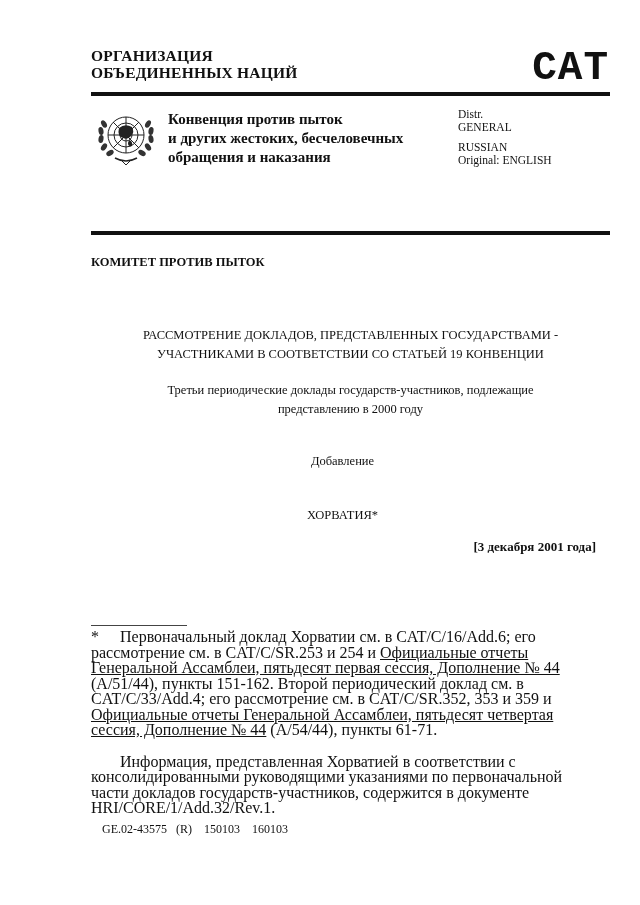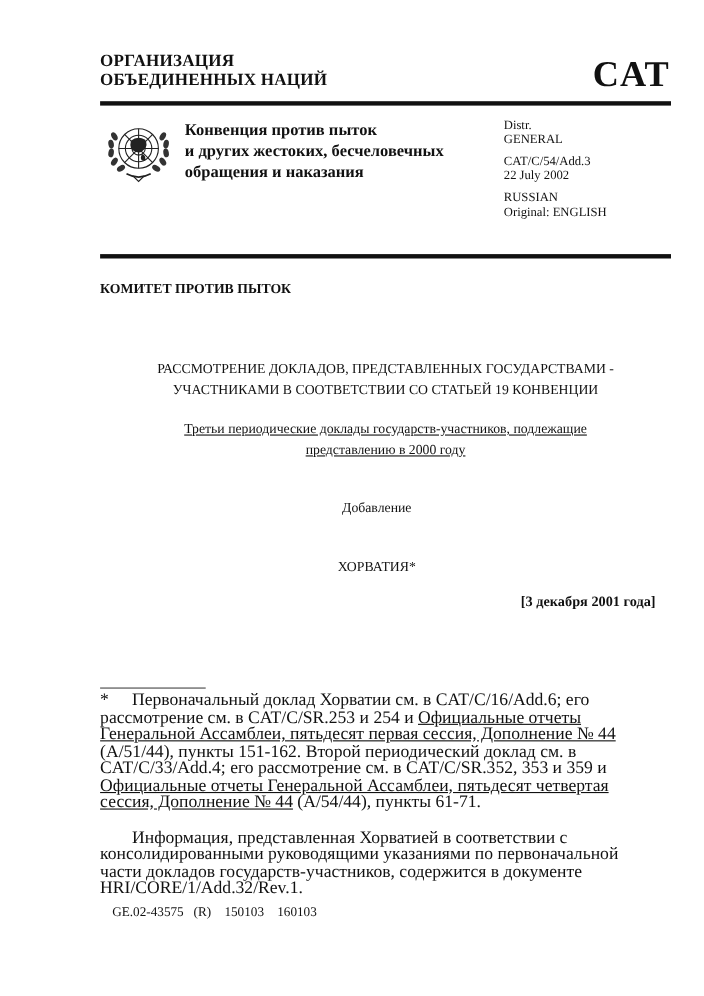--- a/index.html
+++ b/index.html
@@ -20,23 +20,24 @@
     .org-name {
       left: 91px; top: 47px;
       font-weight: bold;
       font-size: 15.5px;
       line-height: 17px;
       letter-spacing: 0.2px;
     }
     .cat-symbol {
       right: 31px; top: 46px;
       font-weight: bold;
-      font-size: 33px;
+      font-size: 41px;
       line-height: 44px;
       letter-spacing: 1px;
+      font-family: Liberation Mono, monospace;
     }
     .rule-thick {
       left: 91px; width: 519px;
       height: 4px; background: #111111;
     }
     .rule-top { top: 92px; }
     .rule-bottom { top: 231px; }
 
     .un-emblem {
       left: 95px; top: 108px;
@@ -67,21 +68,20 @@
     .center-block {
       left: 91px; width: 519px;
       text-align: center;
       font-size: 12.5px;
       line-height: 19px;
       margin-top: 20px;
     }
     .agenda-title { top: 306px; }
     .subtitle {
       top: 361px;
-      text-decoration: underline;
     }
     .addendum {
       top: 432px; left: 270px; width: 145px;
     }
     .country {
       top: 486px; left: 270px; width: 145px;
     }
     .date {
       top: 537px; right: 44px;
       font-size: 13px;
@@ -164,24 +164,20 @@
   <div>и других жестоких, бесчеловечных</div>
   <div>обращения и наказания</div>
 </div>
 
 <div class="abs distr-block">
   <div class="grp">
     <div>Distr.</div>
     <div>GENERAL</div>
   </div>
   <div class="grp">
-    <div>CAT/C/54/Add.3</div>
-    <div>22 July 2002</div>
-  </div>
-  <div class="grp">
     <div>RUSSIAN</div>
     <div>Original:  ENGLISH</div>
   </div>
 </div>
 
 <div class="abs rule-thick rule-bottom"></div>
 
 <div class="abs committee">КОМИТЕТ ПРОТИВ ПЫТОК</div>
 
 <div class="abs center-block agenda-title">

